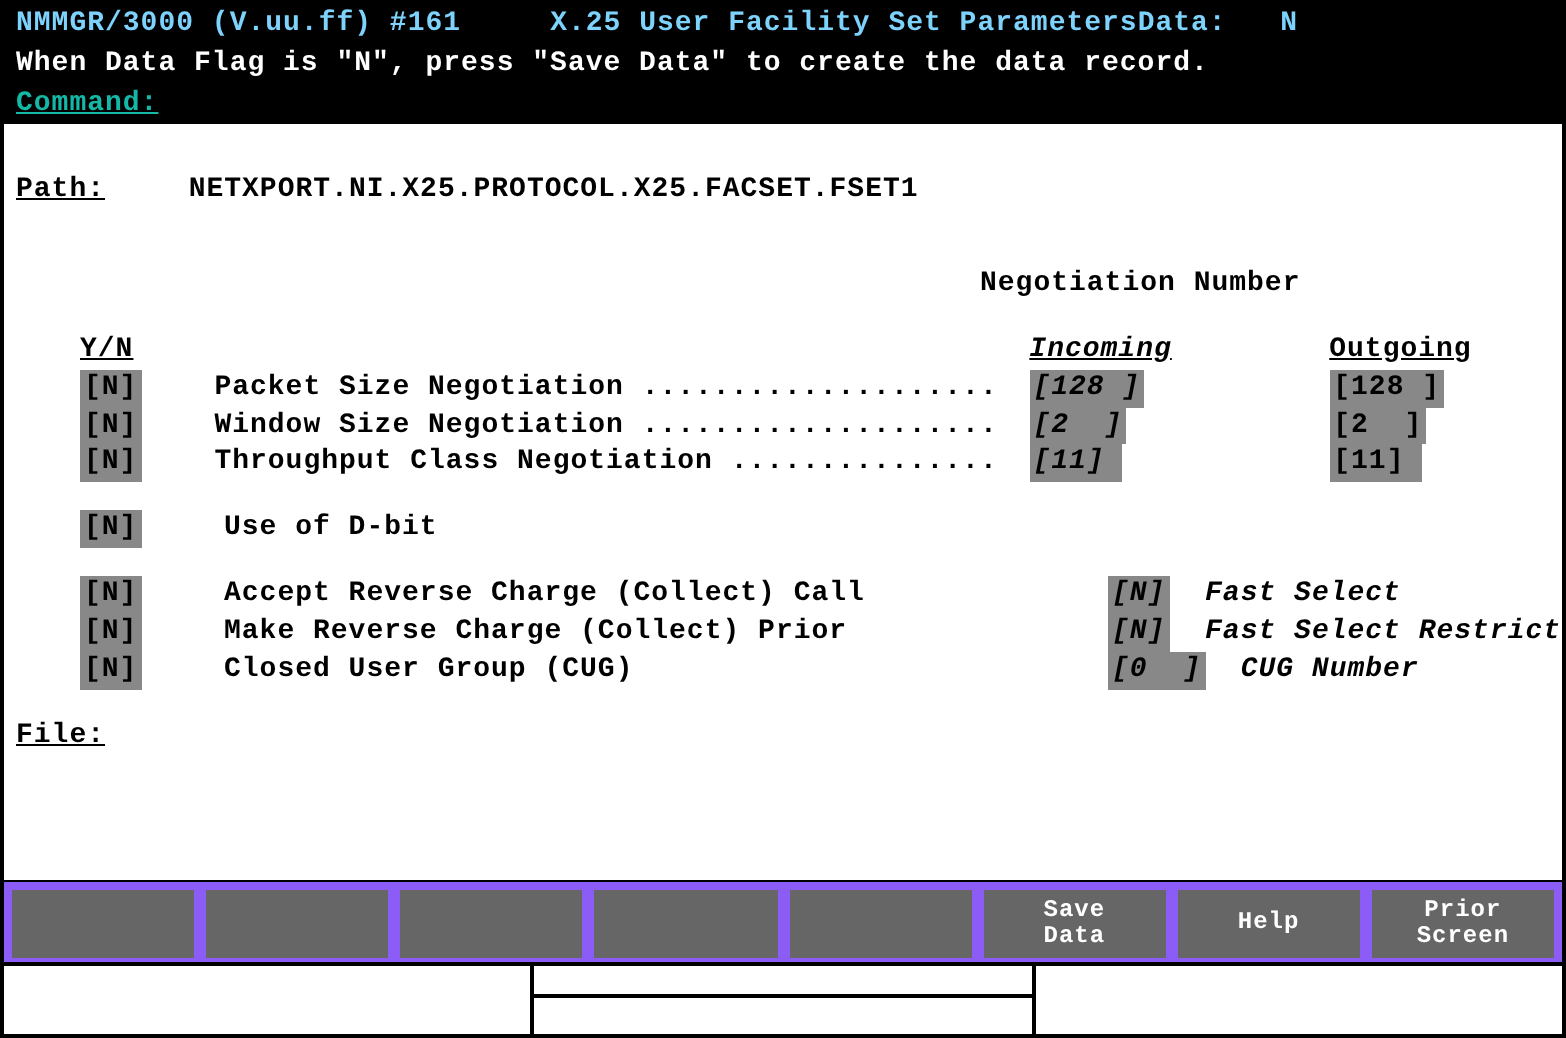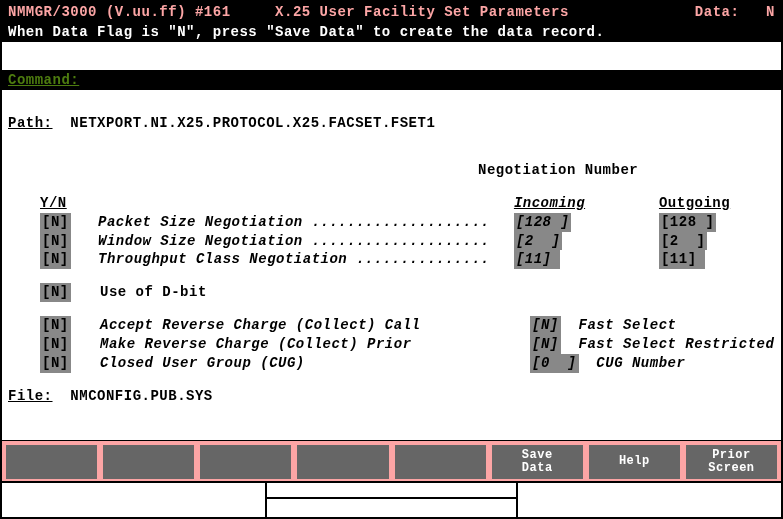--- a/index.html
+++ b/index.html
@@ -14,62 +14,61 @@
   .screen {
     width: 783px;
     height: 519px;
     border: 2px solid #000;
     position: relative;
     display: flex;
     flex-direction: column;
   }
   .title-bar {
     background: #000;
-    color: #fca5a5;
+    color: #7dd3fc;
     padding: 2px 6px;
     display: flex;
-    justify-content: space-between;
+    justify-content: flex-start;
   }
   .info-bar {
     background: #000;
     color: #fff;
     padding: 2px 6px;
   }
   .cmd-bar {
     background: #000;
-    color: #4d7c0f;
+    color: #14b8a6;
     padding: 2px 6px;
-    margin-top: 28px;
   }
   .underline { text-decoration: underline; }
   .content {
     flex: 1;
     padding: 10px 6px 4px 6px;
     line-height: 1.35;
   }
-  .row { display: flex; white-space: pre; }
+  .row { display: flex; white-space: pre; gap: 12px; }
   .label-u { text-decoration: underline; }
   .field {
     display: inline-block;
     background: #888;
     color: #000;
     padding: 0 2px;
     min-width: 22px;
   }
   .field-wide { min-width: 46px; }
   .col-yn { width: 60px; margin-left: 32px; }
-  .col-desc { width: 430px; font-style: italic; }
+  .col-desc { width: 430px; }
   .col-in { width: 150px; font-style: italic; }
   .col-out { width: 120px; }
   .spacer { height: 14px; }
   .fkeys {
     display: flex;
     gap: 6px;
     padding: 4px 4px 2px 4px;
-    background: #fca5a5;
+    background: #8b5cf6;
     border-top: 1px solid #000;
   }
   .fkey {
     flex: 1;
     height: 34px;
     background: #666;
     color: #fff;
     display: flex;
     align-items: center;
     justify-content: center;
@@ -195,21 +194,20 @@
       <span class="col-yn"><span class="field">[N]</span></span>
       <span class="col-desc">Closed User Group (CUG)</span>
       <span class="col-in"><span class="field field-wide">[0  ]</span>&nbsp;&nbsp;<span>CUG Number</span></span>
     </div>
 
     <div class="spacer"></div>
 
     <div class="row">
       <span class="label-u">File:</span>
       <span>&nbsp;&nbsp;</span>
-      <span>NMCONFIG.PUB.SYS</span>
     </div>
   </div>
 
   <div class="fkeys">
     <div class="fkey"></div>
     <div class="fkey"></div>
     <div class="fkey"></div>
     <div class="fkey"></div>
     <div class="fkey"></div>
     <div class="fkey">Save

